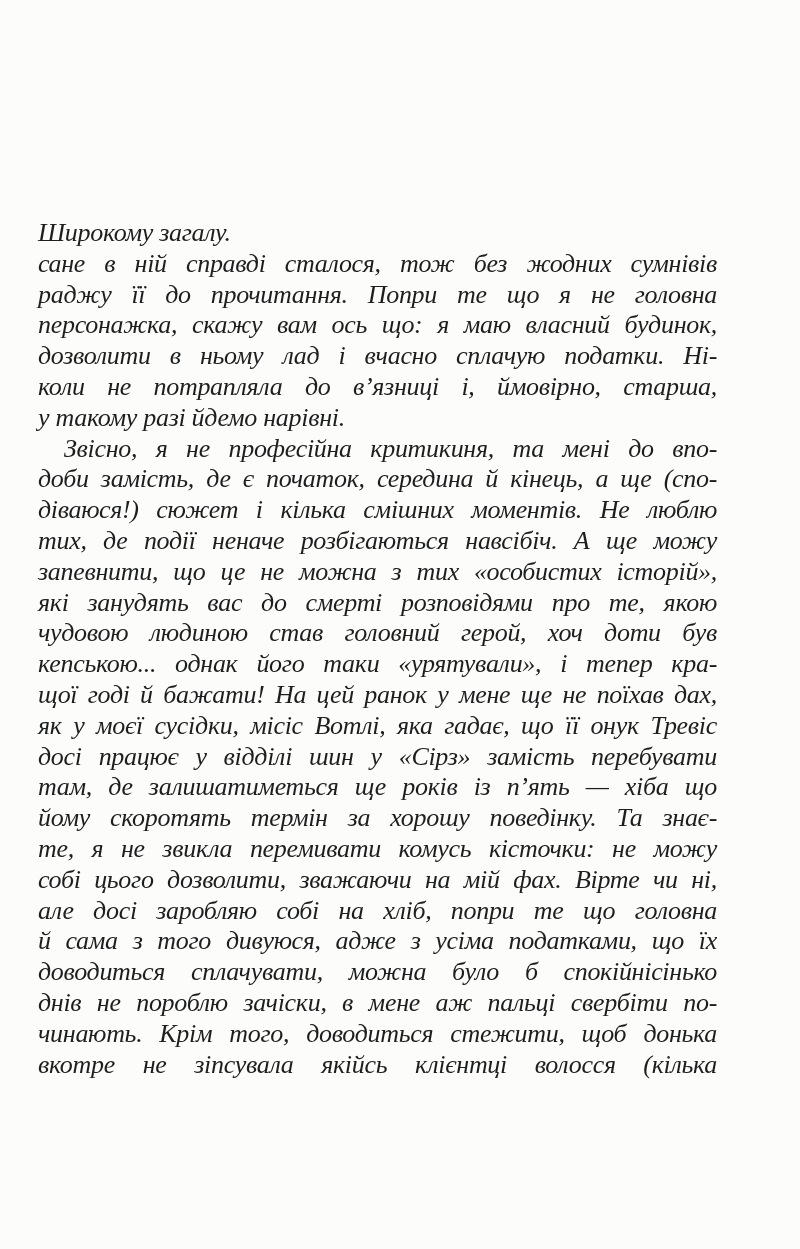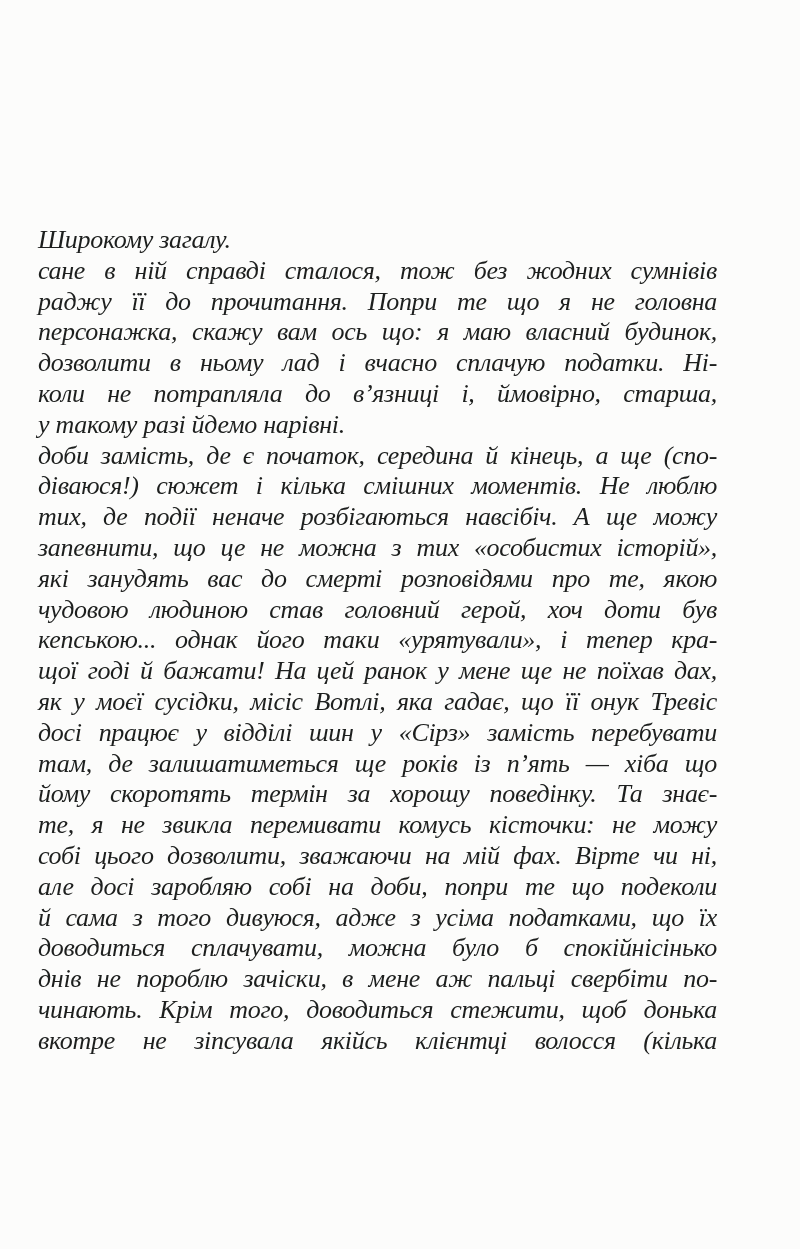--- a/index.html
+++ b/index.html
@@ -13,21 +13,21 @@
     height: 1249px;
     background: #fcfcfb;
     overflow: hidden;
     font-family: "Liberation Serif", "DejaVu Serif", serif;
     font-style: italic;
     color: #1d1f1e;
   }
   .text-block {
     position: absolute;
     left: 38px;
-    top: 225px;
+    top: 218px;
     width: 679px;
   }
   .line {
     margin: 0;
     padding: 0;
     font-size: 26px;
     line-height: 30.8px;
     letter-spacing: -0.3px;
     text-align: justify;
     text-align-last: justify;
@@ -48,34 +48,35 @@
 
 <div class="page">
   <div class="text-block">
     <p class="line flush">Широкому загалу.</p>
     <p class="line">сане в ній справді сталося, тож без жодних сумнівів</p>
     <p class="line">раджу її до прочитання. Попри те що я не головна</p>
     <p class="line">персонажка, скажу вам ось що: я маю власний будинок,</p>
     <p class="line">дозволити в ньому лад і вчасно сплачую податки. Ні-</p>
     <p class="line">коли не потрапляла до в’язниці і, ймовірно, старша,</p>
     <p class="line flush">у такому разі йдемо нарівні.</p>
+    <p class="line indent">Звісно, я не професійна критикиня, та мені до впо-</p>
     <p class="line">доби замість, де є початок, середина й кінець, а ще (спо-</p>
     <p class="line">діваюся!) сюжет і кілька смішних моментів. Не люблю</p>
     <p class="line">тих, де події неначе розбігаються навсібіч. А ще можу</p>
     <p class="line">запевнити, що це не можна з тих «особистих історій»,</p>
     <p class="line">які занудять вас до смерті розповідями про те, якою</p>
     <p class="line">чудовою людиною став головний герой, хоч доти був</p>
     <p class="line">кепською... однак його таки «урятували», і тепер кра-</p>
     <p class="line">щої годі й бажати! На цей ранок у мене ще не поїхав дах,</p>
     <p class="line">як у моєї сусідки, місіс Вотлі, яка гадає, що її онук Тревіс</p>
     <p class="line">досі працює у відділі шин у «Сірз» замість перебувати</p>
     <p class="line">там, де залишатиметься ще років із п’ять — хіба що</p>
     <p class="line">йому скоротять термін за хорошу поведінку. Та знає-</p>
     <p class="line">те, я не звикла перемивати комусь кісточки: не можу</p>
     <p class="line">собі цього дозволити, зважаючи на мій фах. Вірте чи ні,</p>
-    <p class="line">але досі заробляю собі на доби, попри те що подеколи</p>
+    <p class="line">але досі заробляю собі на хліб, попри те що головна</p>
     <p class="line">й сама з того дивуюся, адже з усіма податками, що їх</p>
     <p class="line">доводиться сплачувати, можна було б спокійнісінько</p>
     <p class="line">днів не пороблю зачіски, в мене аж пальці свербіти по-</p>
     <p class="line">чинають. Крім того, доводиться стежити, щоб донька</p>
     <p class="line">вкотре не зіпсувала якійсь клієнтці волосся (кілька</p>
   </div>
 </div>
 
 </body></html>

